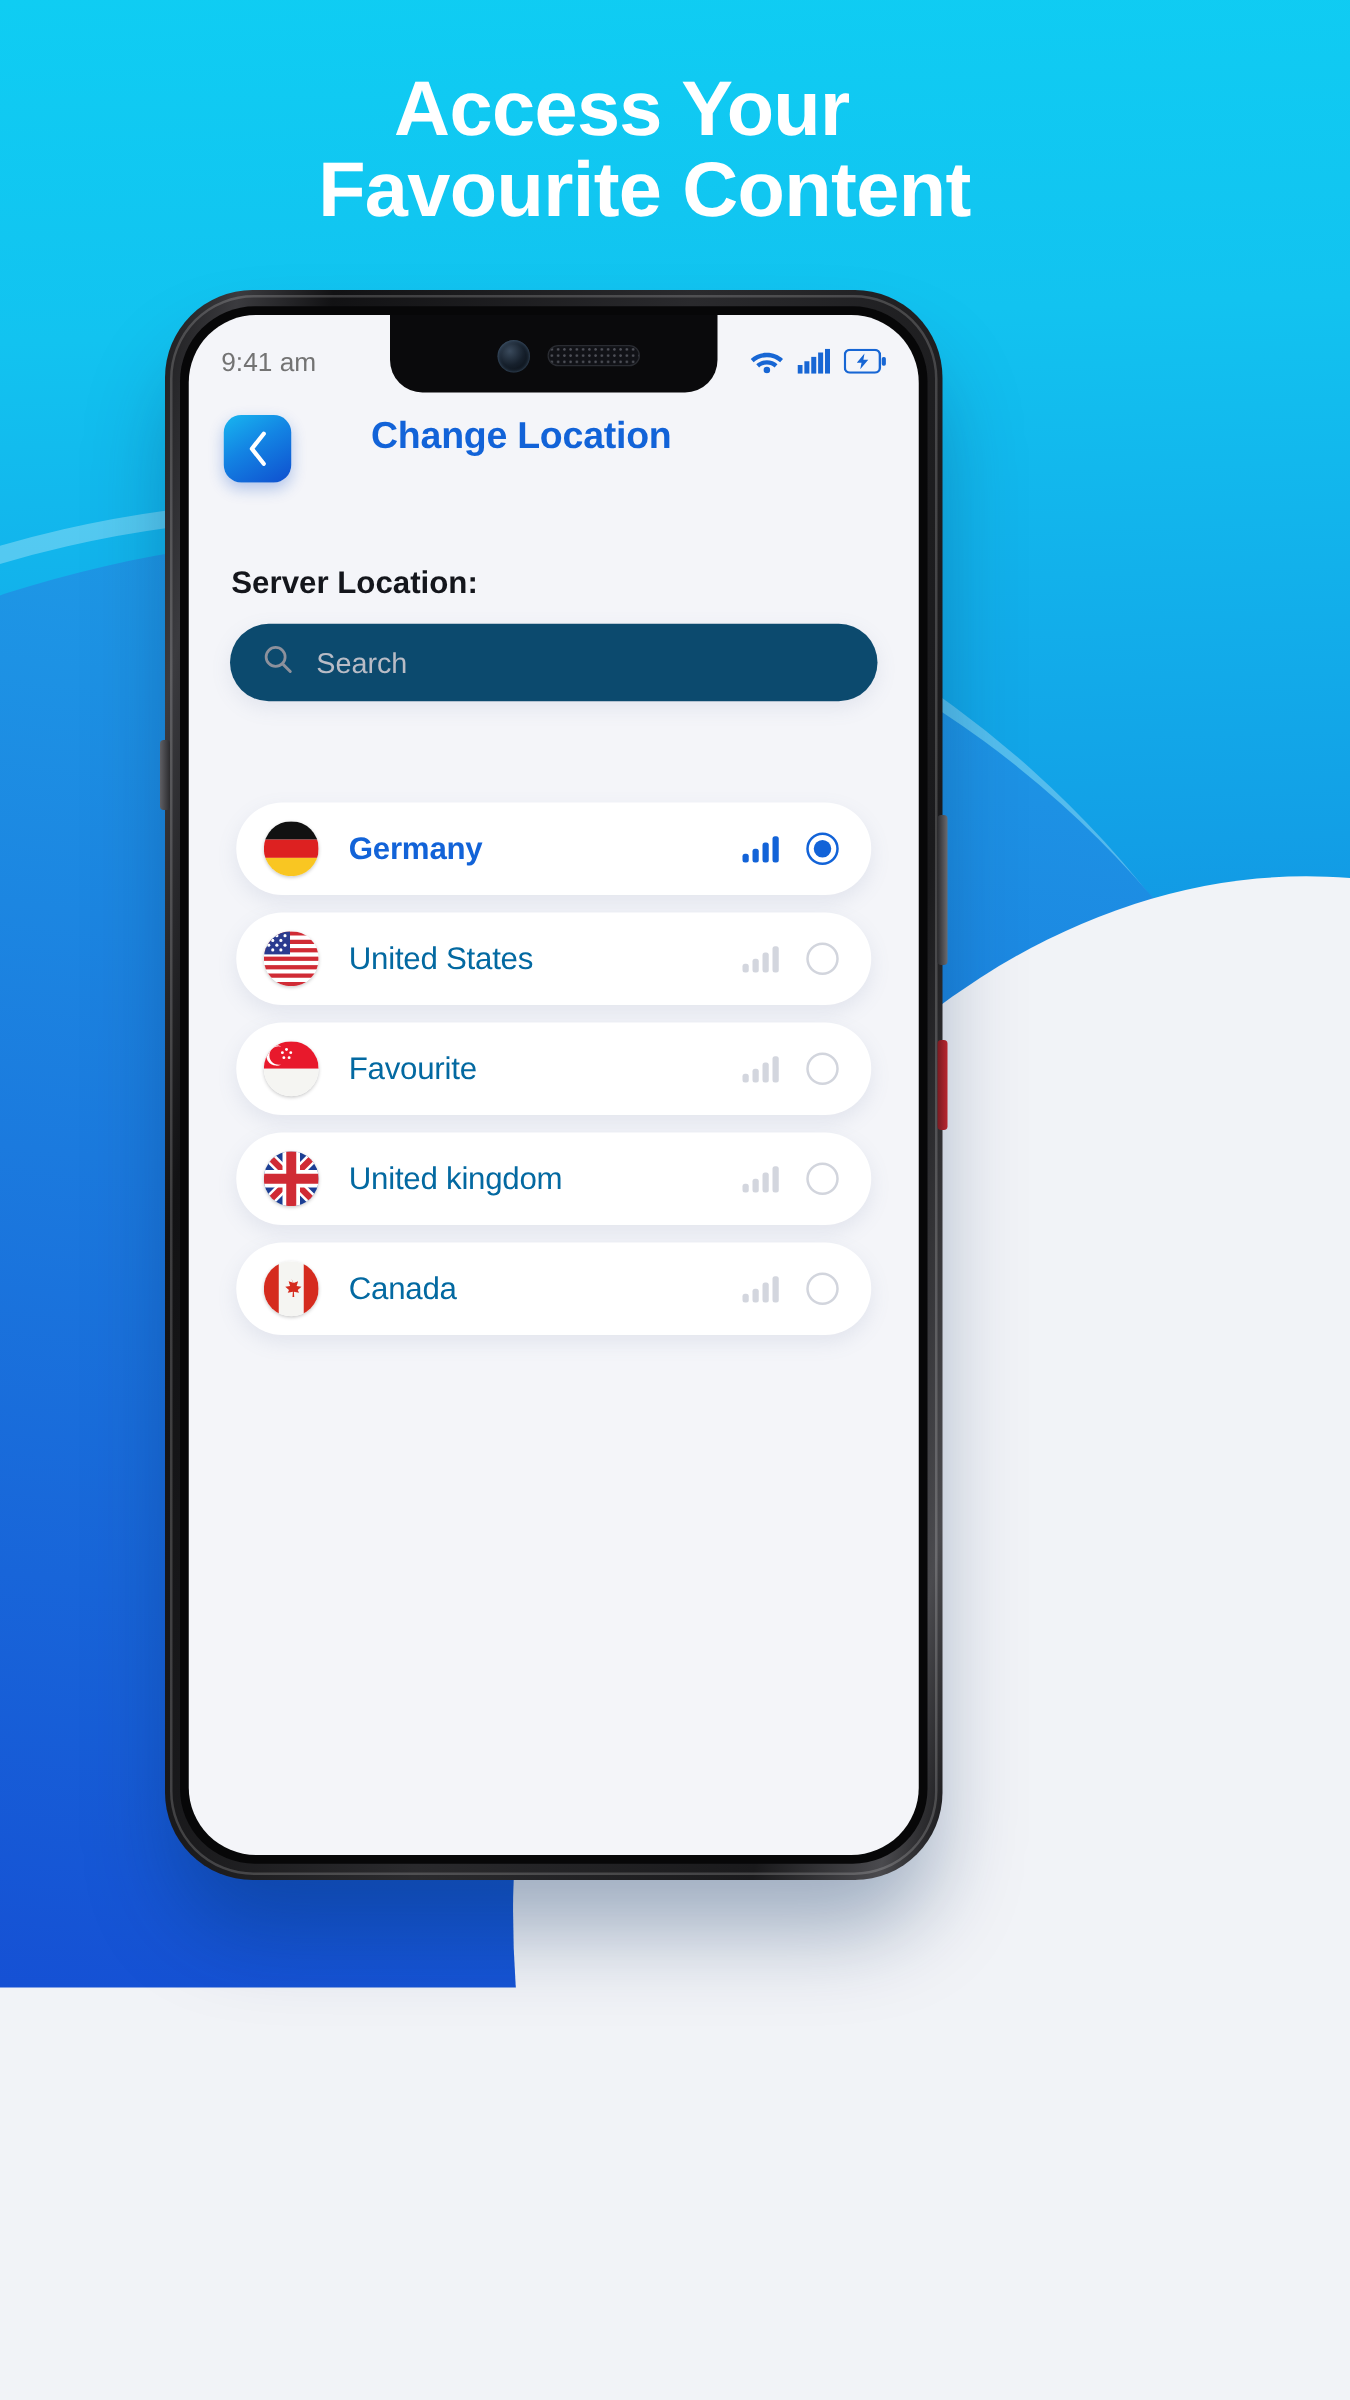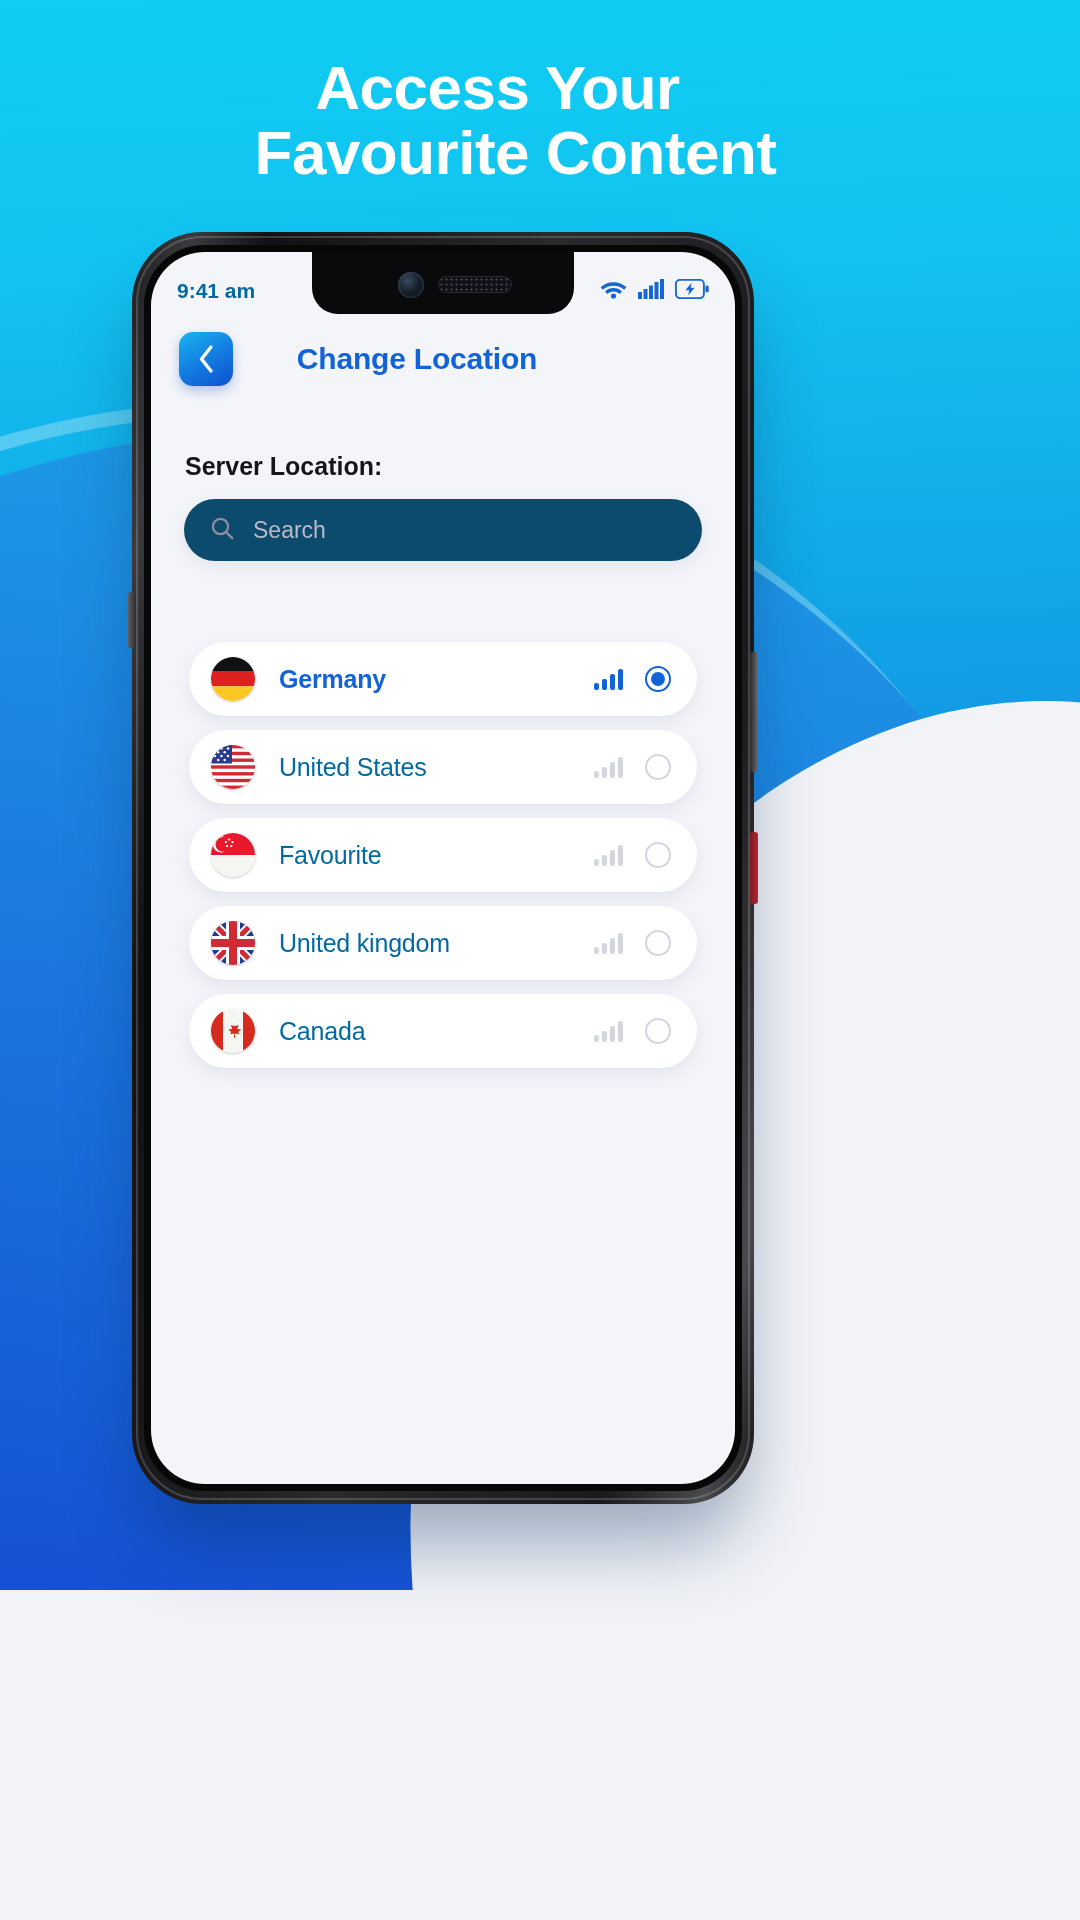--- a/index.html
+++ b/index.html
@@ -131,30 +131,30 @@
   }
 
   
   .statusbar {
     position: absolute; left: 0; top: 0; width: 584px; height: 62px;
     display: flex; align-items: center; justify-content: space-between;
     padding: 0 26px;
     z-index: 6;
   }
   .status-time {
-    font-size: 21px; font-weight: 700; color: #0369a1;
+    font-size: 21px; font-weight: 400; color: #737373;
     margin-top: 16px;
     text-align: center;
   }
   .status-icons { display: flex; align-items: center; gap: 11px; margin-top: 16px; }
 
   
   .app-header {
-    position: absolute; left: 0; top: 64px; width: 532px; height: 86px;
-    display: flex; align-items: center; padding: 0 28px;
+    position: absolute; left: 0; top: 80px; width: 532px; height: 86px;
+    display: flex; align-items: flex-start; padding: 0 28px;
   }
   .back-btn {
     width: 54px; height: 54px; border-radius: 14px;
     background: linear-gradient(150deg, #18b6f0 0%, #1383e3 45%, #0f4fcf 100%);
     display: flex; align-items: center; justify-content: center;
     box-shadow: 0 5px 12px rgba(16,80,200,0.30);
     flex: 0 0 auto;
   }
   .screen-title {
     flex: 1; text-align: center;

